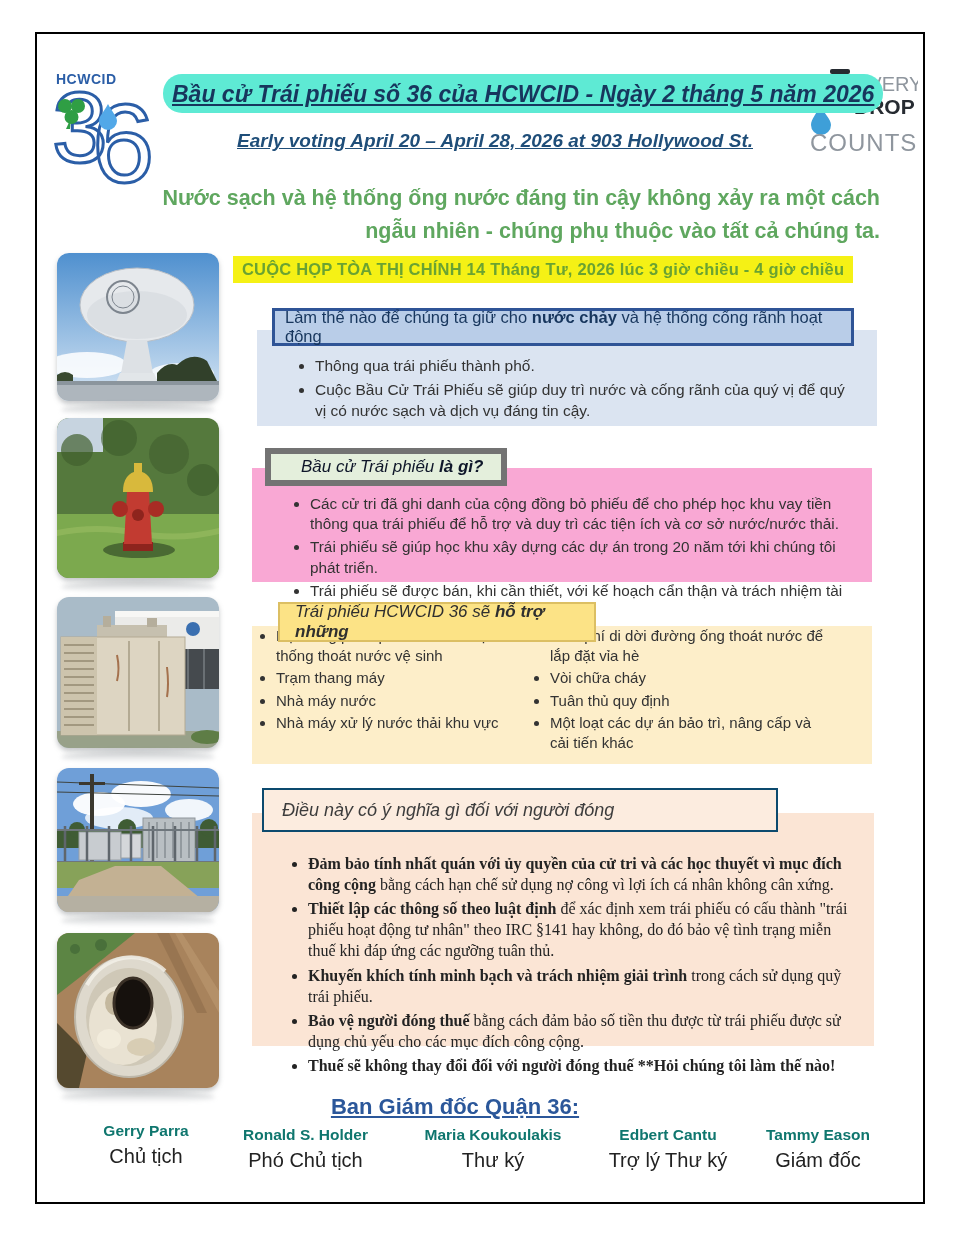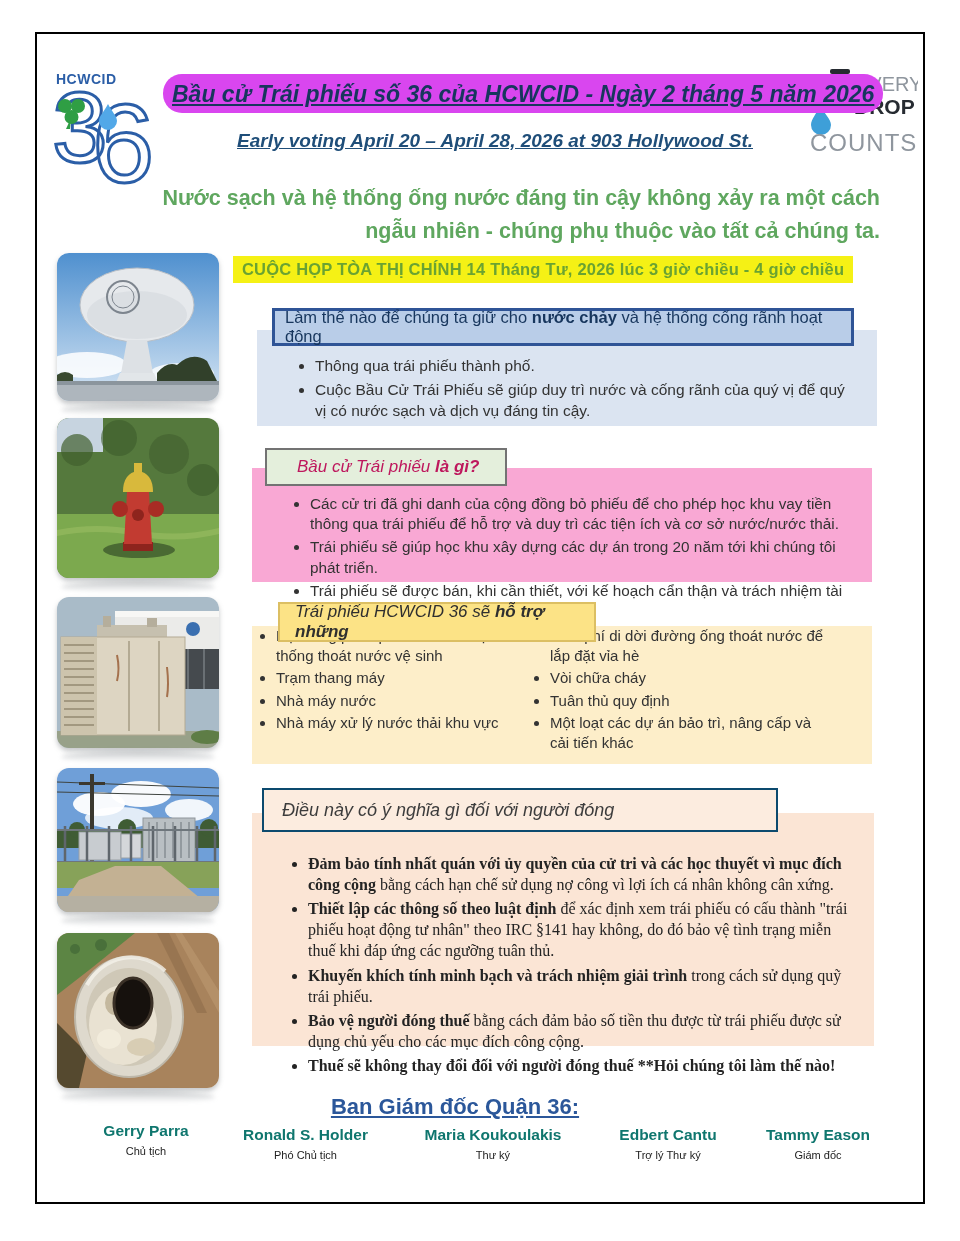--- a/index.html
+++ b/index.html
@@ -1,21 +1,21 @@
 <!DOCTYPE html>
 <html><head>
 <meta charset="utf-8">
 <style>
   html,body{margin:0;padding:0;background:#fff;}
   .page{position:relative;width:960px;height:1241px;background:#fff;overflow:hidden;
         font-family:"Liberation Sans",sans-serif;}
   .frame{position:absolute;left:35px;top:32px;width:886px;height:1168px;border:2px solid #000;background:#fff;}
 
   
-  .main-title{position:absolute;left:163px;top:74px;background:#d946ef;color:#17365d;
+  .main-title{position:absolute;left:163px;top:74px;background:#5eead4;color:#17365d;
     font-style:italic;font-weight:700;font-size:23px;text-decoration:underline;
     padding:7px 9px 5px;white-space:nowrap;border-radius:19px;}
   .early-voting{position:absolute;left:165px;top:130px;width:660px;text-align:center;
     font-style:italic;font-weight:700;font-size:19px;color:#1f4e79;text-decoration:underline;}
   .hcwcid-logo{position:absolute;left:44px;top:58px;}
   .edc-logo{position:absolute;left:808px;top:64px;}
 
   .intro-message{position:absolute;left:80px;top:182px;width:800px;text-align:right;
     font-weight:600;font-size:21.5px;color:#5fa75f;line-height:1.55;}
   .meeting-banner{position:absolute;left:233px;top:256px;background:#f5f115;color:#6aa332;
@@ -34,22 +34,22 @@
   .sec-body li{margin-bottom:3px;}
 
   
   .s1-body{left:257px;top:330px;width:620px;height:96px;background:#dbe4f1;}
   .s1-title{left:272px;top:308px;width:582px;height:38px;background:#b9cde8;border:3px solid #2f5496;
     padding-left:10px;font-size:16.5px;color:#17365d;}
   .s1-body ul{padding:26px 22px 0 58px;font-size:15.5px;line-height:1.34;}
 
   
   .s2-body{left:252px;top:468px;width:620px;height:114px;background:#f9a8d4;}
-  .s2-title{left:265px;top:448px;width:242px;height:38px;background:#e4efdc;border:2px solid #737373;
-    padding-left:30px;font-style:italic;font-size:17px;color:#be185d;}
+  .s2-title{left:265px;top:448px;width:242px;height:38px;background:#e4efdc;border:6px solid #737373;
+    padding-left:30px;font-style:italic;font-size:17px;color:#0f172a;}
   .s2-body ul{padding:26px 18px 0 58px;font-size:15.3px;line-height:1.32;}
 
   
   .s3-body{left:252px;top:626px;width:620px;height:138px;background:#fdeec9;}
   .s3-title{left:278px;top:602px;width:318px;height:40px;background:#fce386;border:2px solid #dcbf63;
     padding-left:15px;font-style:italic;font-size:17px;color:#2f2f2f;}
   .s3-cols{display:flex;}
   .s3-cols ul{font-size:15px;line-height:1.3;}
   .s3-left{width:250px;margin:34px 0 0 34px;padding-left:24px;}
   .s3-right{width:276px;margin:20px 0 0 26px;padding-left:24px;}
@@ -61,21 +61,21 @@
   .s4-body ul{padding:40px 24px 0 56px;font-family:"Liberation Serif",serif;font-size:16px;
     line-height:1.32;color:#232323;}
   .s4-body b{font-weight:700;}
   .bold-part{font-weight:700;}
 
   
   .board-title{position:absolute;left:215px;top:1094px;width:480px;text-align:center;
     font-weight:700;font-size:22px;color:#2b579a;text-decoration:underline;}
   .member{position:absolute;top:1126px;text-align:center;}
   .member-name{font-weight:700;font-size:15.5px;color:#0f766e;}
-  .member-role{font-size:11px;color:#222;margin-top:5px;}
+  .member-role{font-size:20px;color:#222;margin-top:5px;}
   .m0{left:62px;width:168px;top:1122px;}
   .m1{left:218px;width:175px;}
   .m2{left:398px;width:190px;}
   .m3{left:578px;width:180px;}
   .m4{left:738px;width:160px;}
 </style>
 </head>
 <body>
 
 <div class="page">

